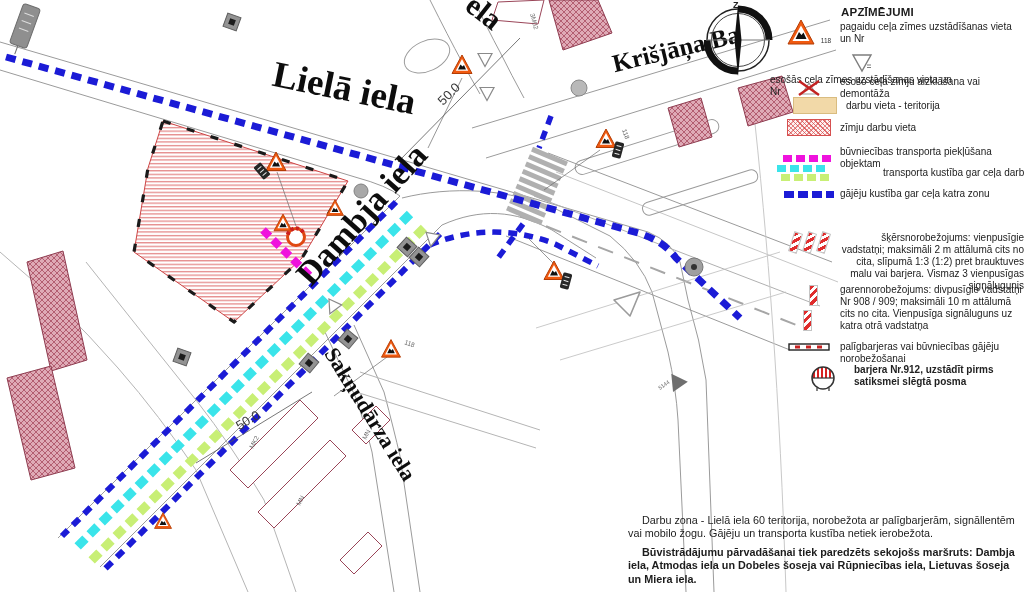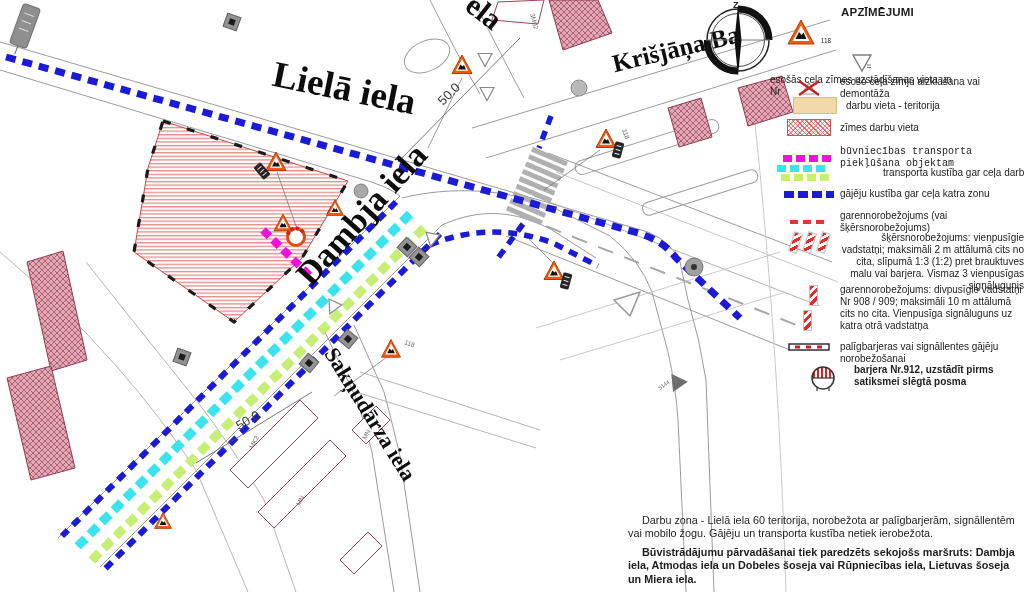--- a/index.html
+++ b/index.html
@@ -245,20 +245,21 @@
 
   <div class="lrow" style="top:18px;left:18px;">
     <div class="libox">
       <svg width="32" height="30" viewBox="0 0 32 30">
         <path d="M14,2 L27,26 L1,26 Z" fill="#f15a10" stroke="#b33c04"></path>
         <path d="M14,7.5 L22.5,23 L5.5,23 Z" fill="#fff"></path>
         <path d="M8.5,21 L12,14 L14.5,17 L16.5,14.5 L19.5,21 Z" fill="#111"></path>
       </svg>
       <span class="badge118">118</span>
     </div>
+    <div class="ltext">pagaidu ceļa zīmes uzstādīšanas vieta un Nr</div>
   </div>
 
   <div class="lrow" style="top:52px;left:10px;flex-direction:column;">
     <div class="libox">
       <svg width="24" height="22" viewBox="0 0 24 22">
         <path d="M3,3 L21,3 L12,19 Z" fill="#fff" stroke="#7d7d7d" stroke-width="1.4"></path>
         <path d="M17,13 h4 M17,15.5 h4" stroke="#7d7d7d" stroke-width="1"></path>
       </svg>
     </div>
     <div class="ltext">esošās ceļa zīmes uzstādīšanas vieta un Nr</div>
@@ -278,24 +279,24 @@
     <div class="libox">
         <div class="swatch-tan"></div>
       </div>
     <div class="ltext">darbu vieta - teritorija</div>
   </div>
 
   <div class="lrow" style="top:119px;left:18px;">
     <div class="libox">
         <div class="swatch-redhatch"></div>
       </div>
-    <div class="ltext">zīmes darbu vieta</div>
-  </div>
-
-  <div class="lrow" style="top:146px;left:18px;font-family:Liberation Mono, monospace;">
+    <div class="ltext">zīmju darbu vieta</div>
+  </div>
+
+  <div class="lrow" style="top:146px;left:18px;">
     <div class="libox">
         <div class="dash dash-magenta"></div>
       </div>
     <div class="ltext">būvniecības transporta piekļūšana objektam</div>
   </div>
 
   <div class="lrow" style="top:165px;left:13px;gap:48px;">
     <div class="libox">
         <div>
       <div class="dash dash-cyan"></div>
@@ -305,26 +306,20 @@
     <div class="ltext">transporta kustība gar ceļa darbu zonu</div>
   </div>
 
   <div class="lrow" style="top:188px;left:18px;">
     <div class="libox">
         <div class="dash dash-blue"></div>
       </div>
     <div class="ltext">gājēju kustība gar ceļa katra zonu</div>
   </div>
 
-  <div class="lrow" style="top:210px;left:18px;">
-    <div class="libox">
-        <div class="dash-red"></div>
-      </div>
-    <div class="ltext">garennorobežojums (vai šķērsnorobežojums)</div>
-  </div>
 
   <div class="lrow topalign" style="top:232px;left:18px;text-align:right;">
     <div class="libox posts3">
       <span class="post-unit tilt"><span class="post-dot"></span><span class="post" style="display:block;"></span></span>
       <span class="post-unit tilt"><span class="post-dot"></span><span class="post" style="display:block;"></span></span>
       <span class="post-unit tilt"><span class="post-dot"></span><span class="post" style="display:block;"></span></span>
     </div>
     <div class="ltext">šķērsnorobežojums: vienpusīgie vadstatņi; maksimāli 2 m attālumā cits no cita, slīpumā 1:3 (1:2) pret brauktuves malu vai barjera. Vismaz 3 vienpusīgas signālugunis</div>
   </div>
 
@@ -338,21 +333,21 @@
 
   <div class="lrow topalign" style="top:341px;left:18px;">
     <div class="libox">
       <svg width="42" height="12" viewBox="0 0 42 12">
         <rect x="1" y="3" width="40" height="6" fill="#fff" stroke="#222" stroke-width="1.4"></rect>
         <rect x="7" y="4.5" width="5" height="3" fill="#c92222"></rect>
         <rect x="18" y="4.5" width="5" height="3" fill="#c92222"></rect>
         <rect x="29" y="4.5" width="5" height="3" fill="#c92222"></rect>
       </svg>
     </div>
-    <div class="ltext">palīgbarjeras vai signāllentes gājēju norobežošanai</div>
+    <div class="ltext">palīgbarjeras vai būvniecības gājēju norobežošanai</div>
   </div>
 
   <div class="lrow topalign" style="top:364px;left:32px;font-weight:bold;">
     <div class="libox">
       <svg width="28" height="28" viewBox="0 0 28 28">
         <defs>
           <pattern id="bstr" width="4" height="10" patternUnits="userSpaceOnUse">
             <rect width="2" height="10" fill="#d82222"></rect>
           </pattern>
         </defs>

